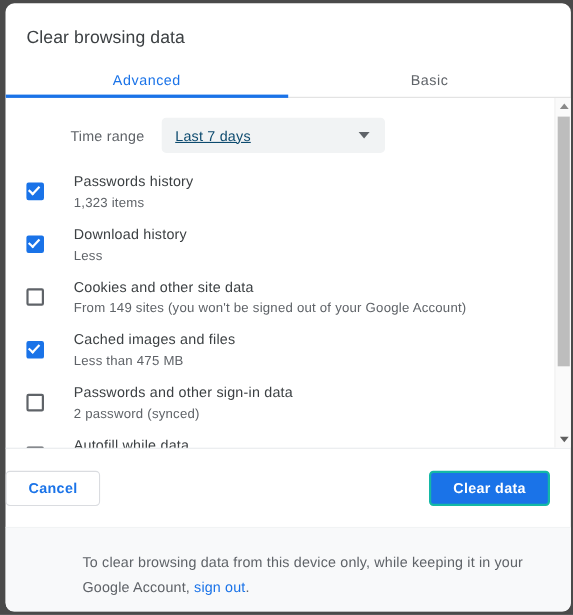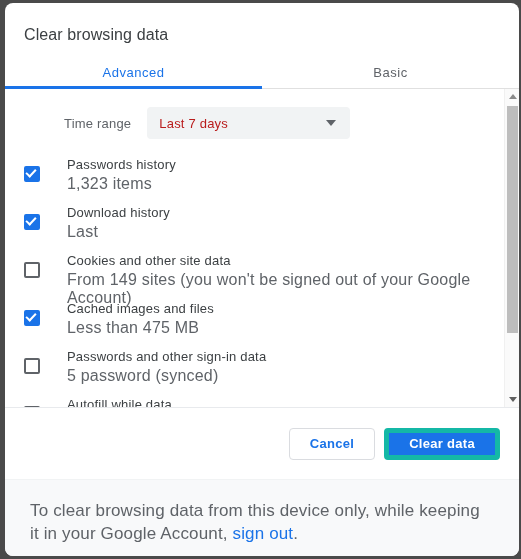--- a/index.html
+++ b/index.html
@@ -104,22 +104,23 @@
     border-radius: 4px;
     display: flex;
     align-items: center;
     justify-content: space-between;
     padding: 0 12px 0 12px;
     box-sizing: border-box;
     cursor: pointer;
   }
   .select-value {
     font-size: 13px;
-    color: #b91c1c;
+    color: #0c4a6e;
     letter-spacing: 0.2px;
+    text-decoration: underline;
   }
   .caret {
     width: 0;
     height: 0;
     border-left: 5px solid transparent;
     border-right: 5px solid transparent;
     border-top: 6px solid #5f6368;
     margin-right: 2px;
   }
 
@@ -166,21 +167,21 @@
     margin-left: 27px;
     padding-top: 5px;
   }
   .item-label {
     font-size: 13px;
     color: #3c4043;
     line-height: 18px;
     letter-spacing: 0.2px;
   }
   .item-sub {
-    font-size: 16px;
+    font-size: 12px;
     color: #5f6368;
     line-height: 18px;
     margin-top: 1px;
     letter-spacing: 0.2px;
   }
 
   
   .scrollbar {
     position: absolute;
     right: 0;
@@ -225,21 +226,21 @@
     border-radius: 0;
     cursor: pointer;
   }
 
   
   .actions {
     border-top: 1px solid #e8eaed;
     height: 72px;
     display: flex;
     align-items: center;
-    justify-content: flex-end;
+    justify-content: space-between;
     padding-right: 19px;
     box-sizing: border-box;
   }
   .btn {
     font-family: "Liberation Sans", sans-serif;
     font-size: 13px;
     font-weight: bold;
     letter-spacing: 0.3px;
     border-radius: 4px;
     cursor: pointer;
@@ -251,37 +252,38 @@
     padding: 0 20px;
     background: #ffffff;
     color: #1a73e8;
     border: 1px solid #dadce0;
   }
   .btn-primary {
     height: 32px;
     padding: 0 20px;
     background: #1a73e8;
     color: #ffffff;
-    border: 5px solid #14b8a6;
+    border: 2px solid #14b8a6;
     margin-left: 9px;
   }
 
   
   .footer {
     flex: 1 1 auto;
     background: #f8f9fa;
     border-top: 1px solid #f1f3f4;
     padding: 19px 35px 0 25px;
     box-sizing: border-box;
   }
   .footer-text {
-    font-size: 17px;
+    font-size: 13px;
     color: #5f6368;
     line-height: 23px;
     letter-spacing: 0.15px;
+    margin-left: 45px;
   }
   .footer-link {
     color: #1a73e8;
     text-decoration: none;
     cursor: pointer;
   }
 </style>
 </head>
 <body>
 
@@ -313,21 +315,21 @@
           <div class="item-texts">
             <div class="item-label">Passwords history</div>
             <div class="item-sub">1,323 items</div>
           </div>
         </div>
 
         <div class="item">
           <span class="cb on"></span>
           <div class="item-texts">
             <div class="item-label">Download history</div>
-            <div class="item-sub">Last</div>
+            <div class="item-sub">Less</div>
           </div>
         </div>
 
         <div class="item">
           <span class="cb off"></span>
           <div class="item-texts">
             <div class="item-label">Cookies and other site data</div>
             <div class="item-sub">From 149 sites (you won't be signed out of your Google Account)</div>
           </div>
         </div>
@@ -337,21 +339,21 @@
           <div class="item-texts">
             <div class="item-label">Cached images and files</div>
             <div class="item-sub">Less than 475 MB</div>
           </div>
         </div>
 
         <div class="item">
           <span class="cb off"></span>
           <div class="item-texts">
             <div class="item-label">Passwords and other sign-in data</div>
-            <div class="item-sub">5 password (synced)</div>
+            <div class="item-sub">2 password (synced)</div>
           </div>
         </div>
 
         <div class="item">
           <span class="cb off"></span>
           <div class="item-texts">
             <div class="item-label">Autofill while data</div>
           </div>
         </div>
 

